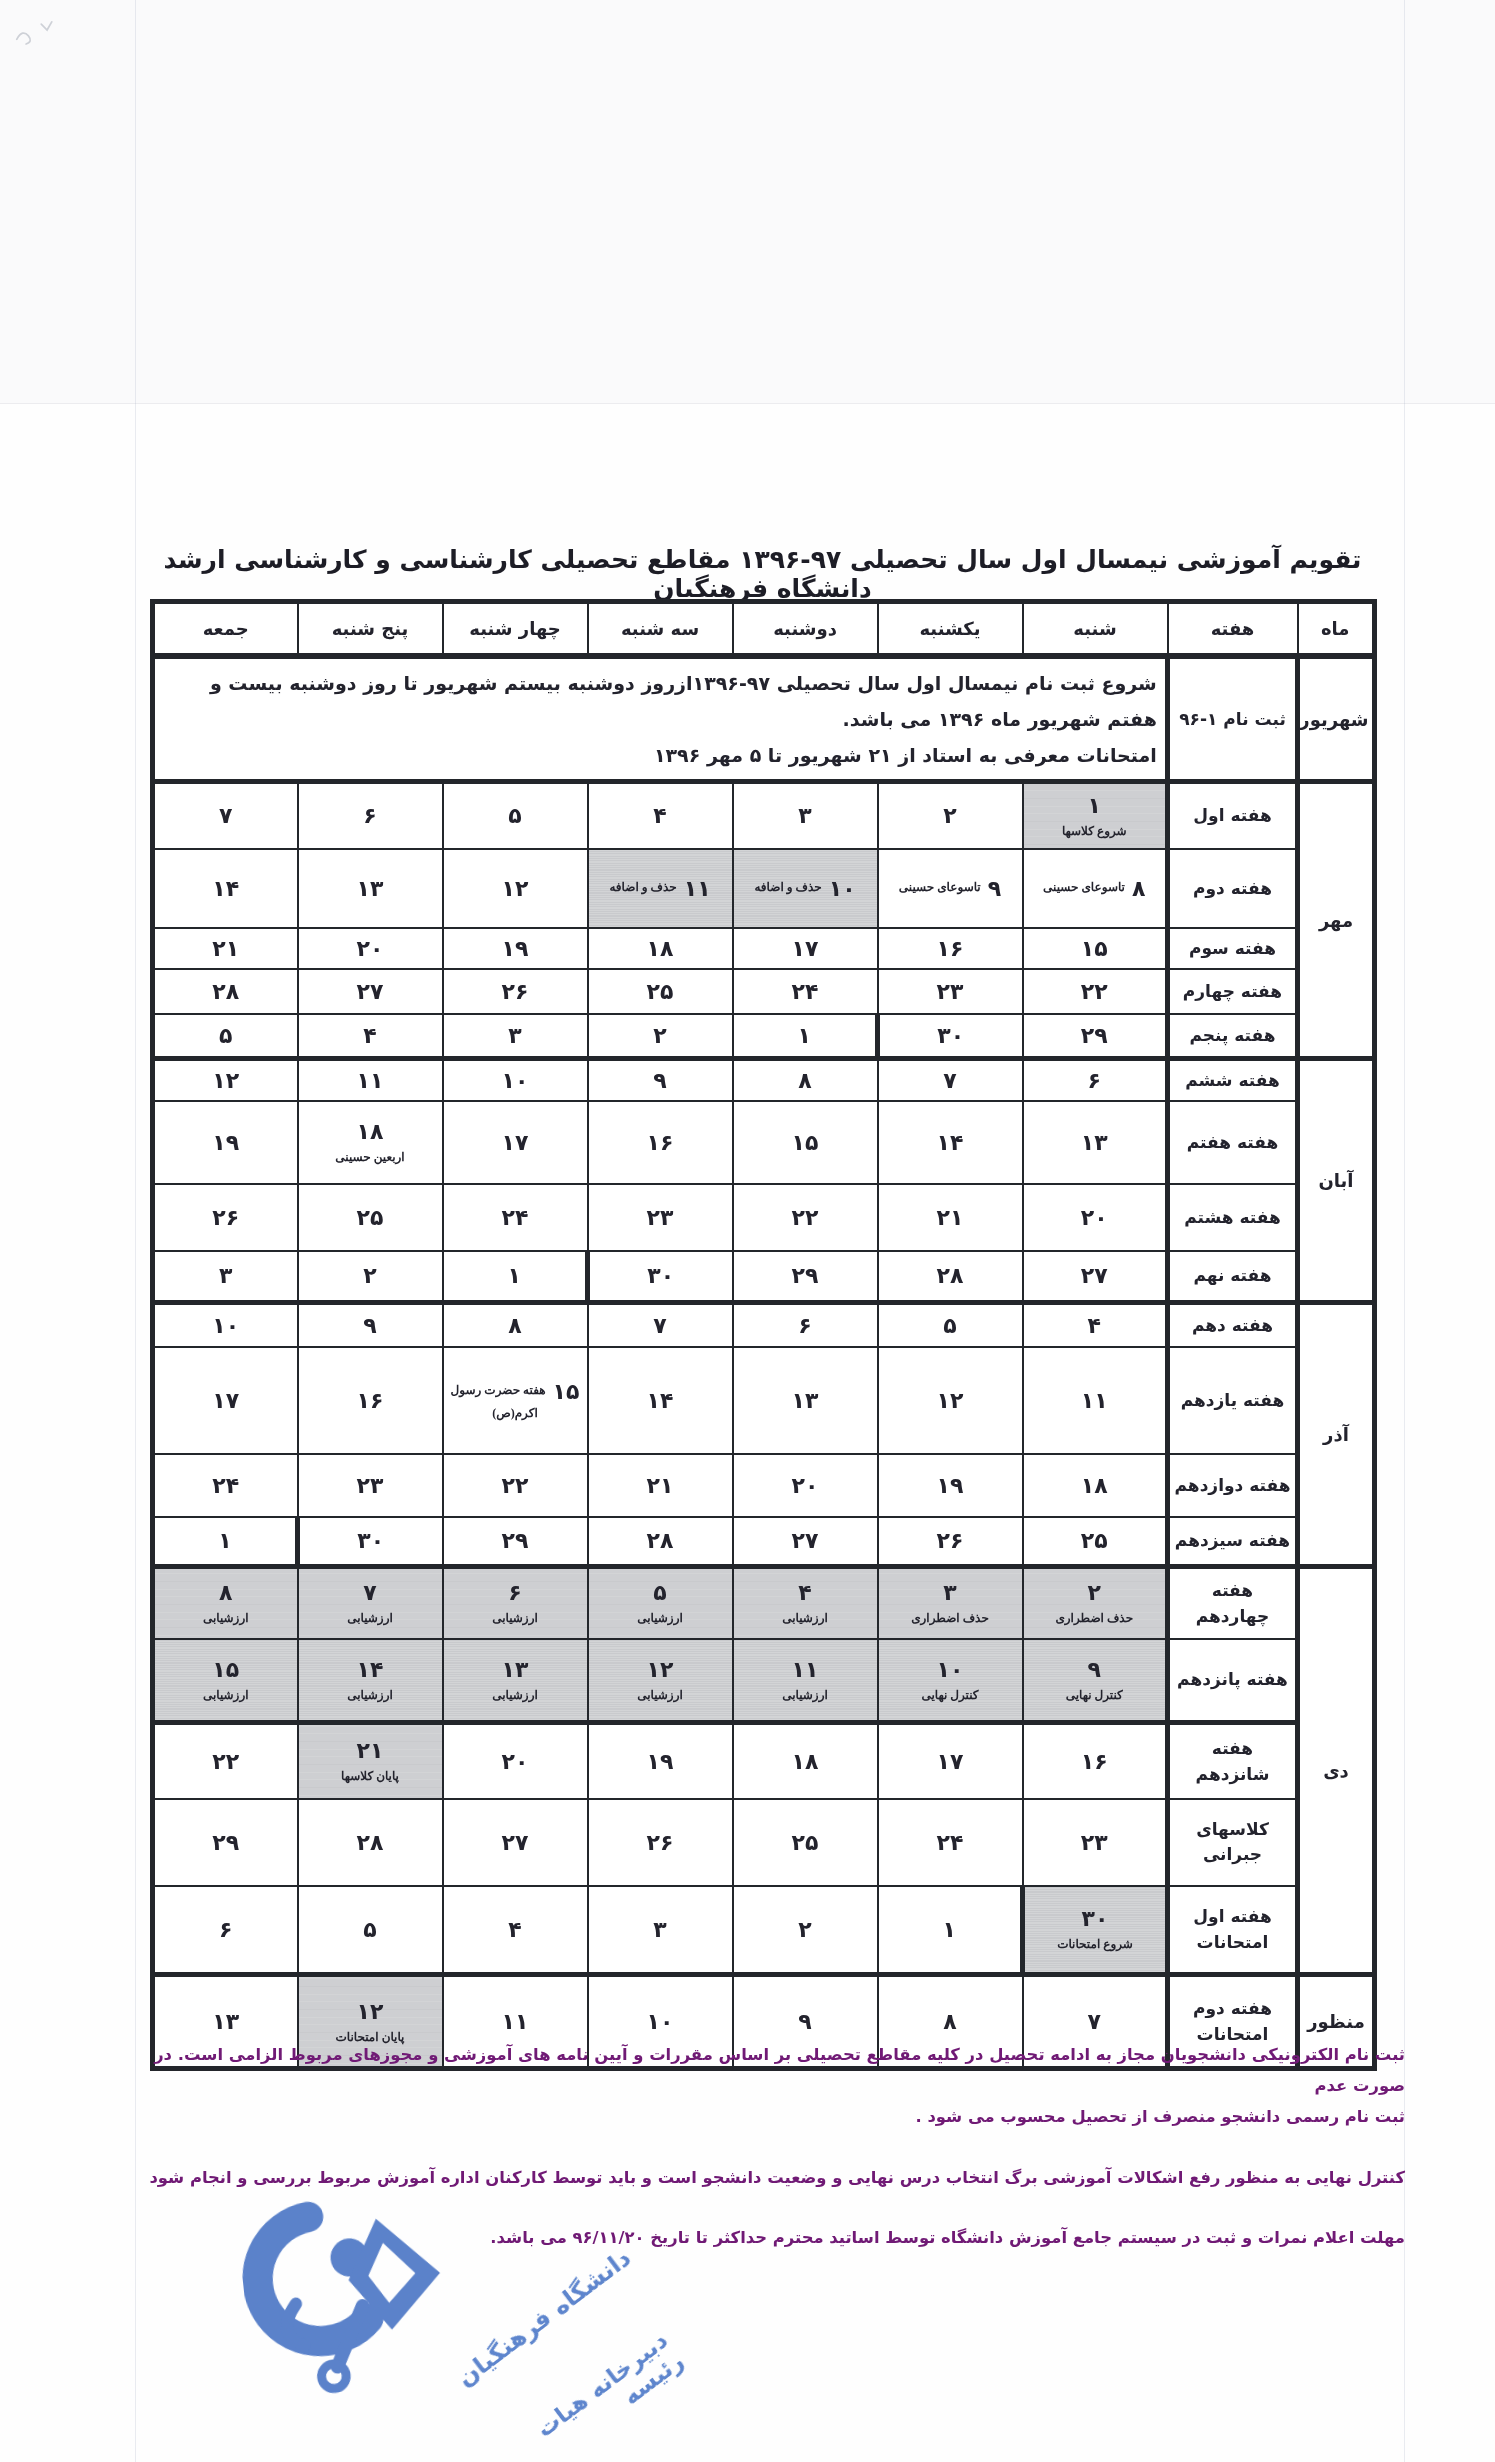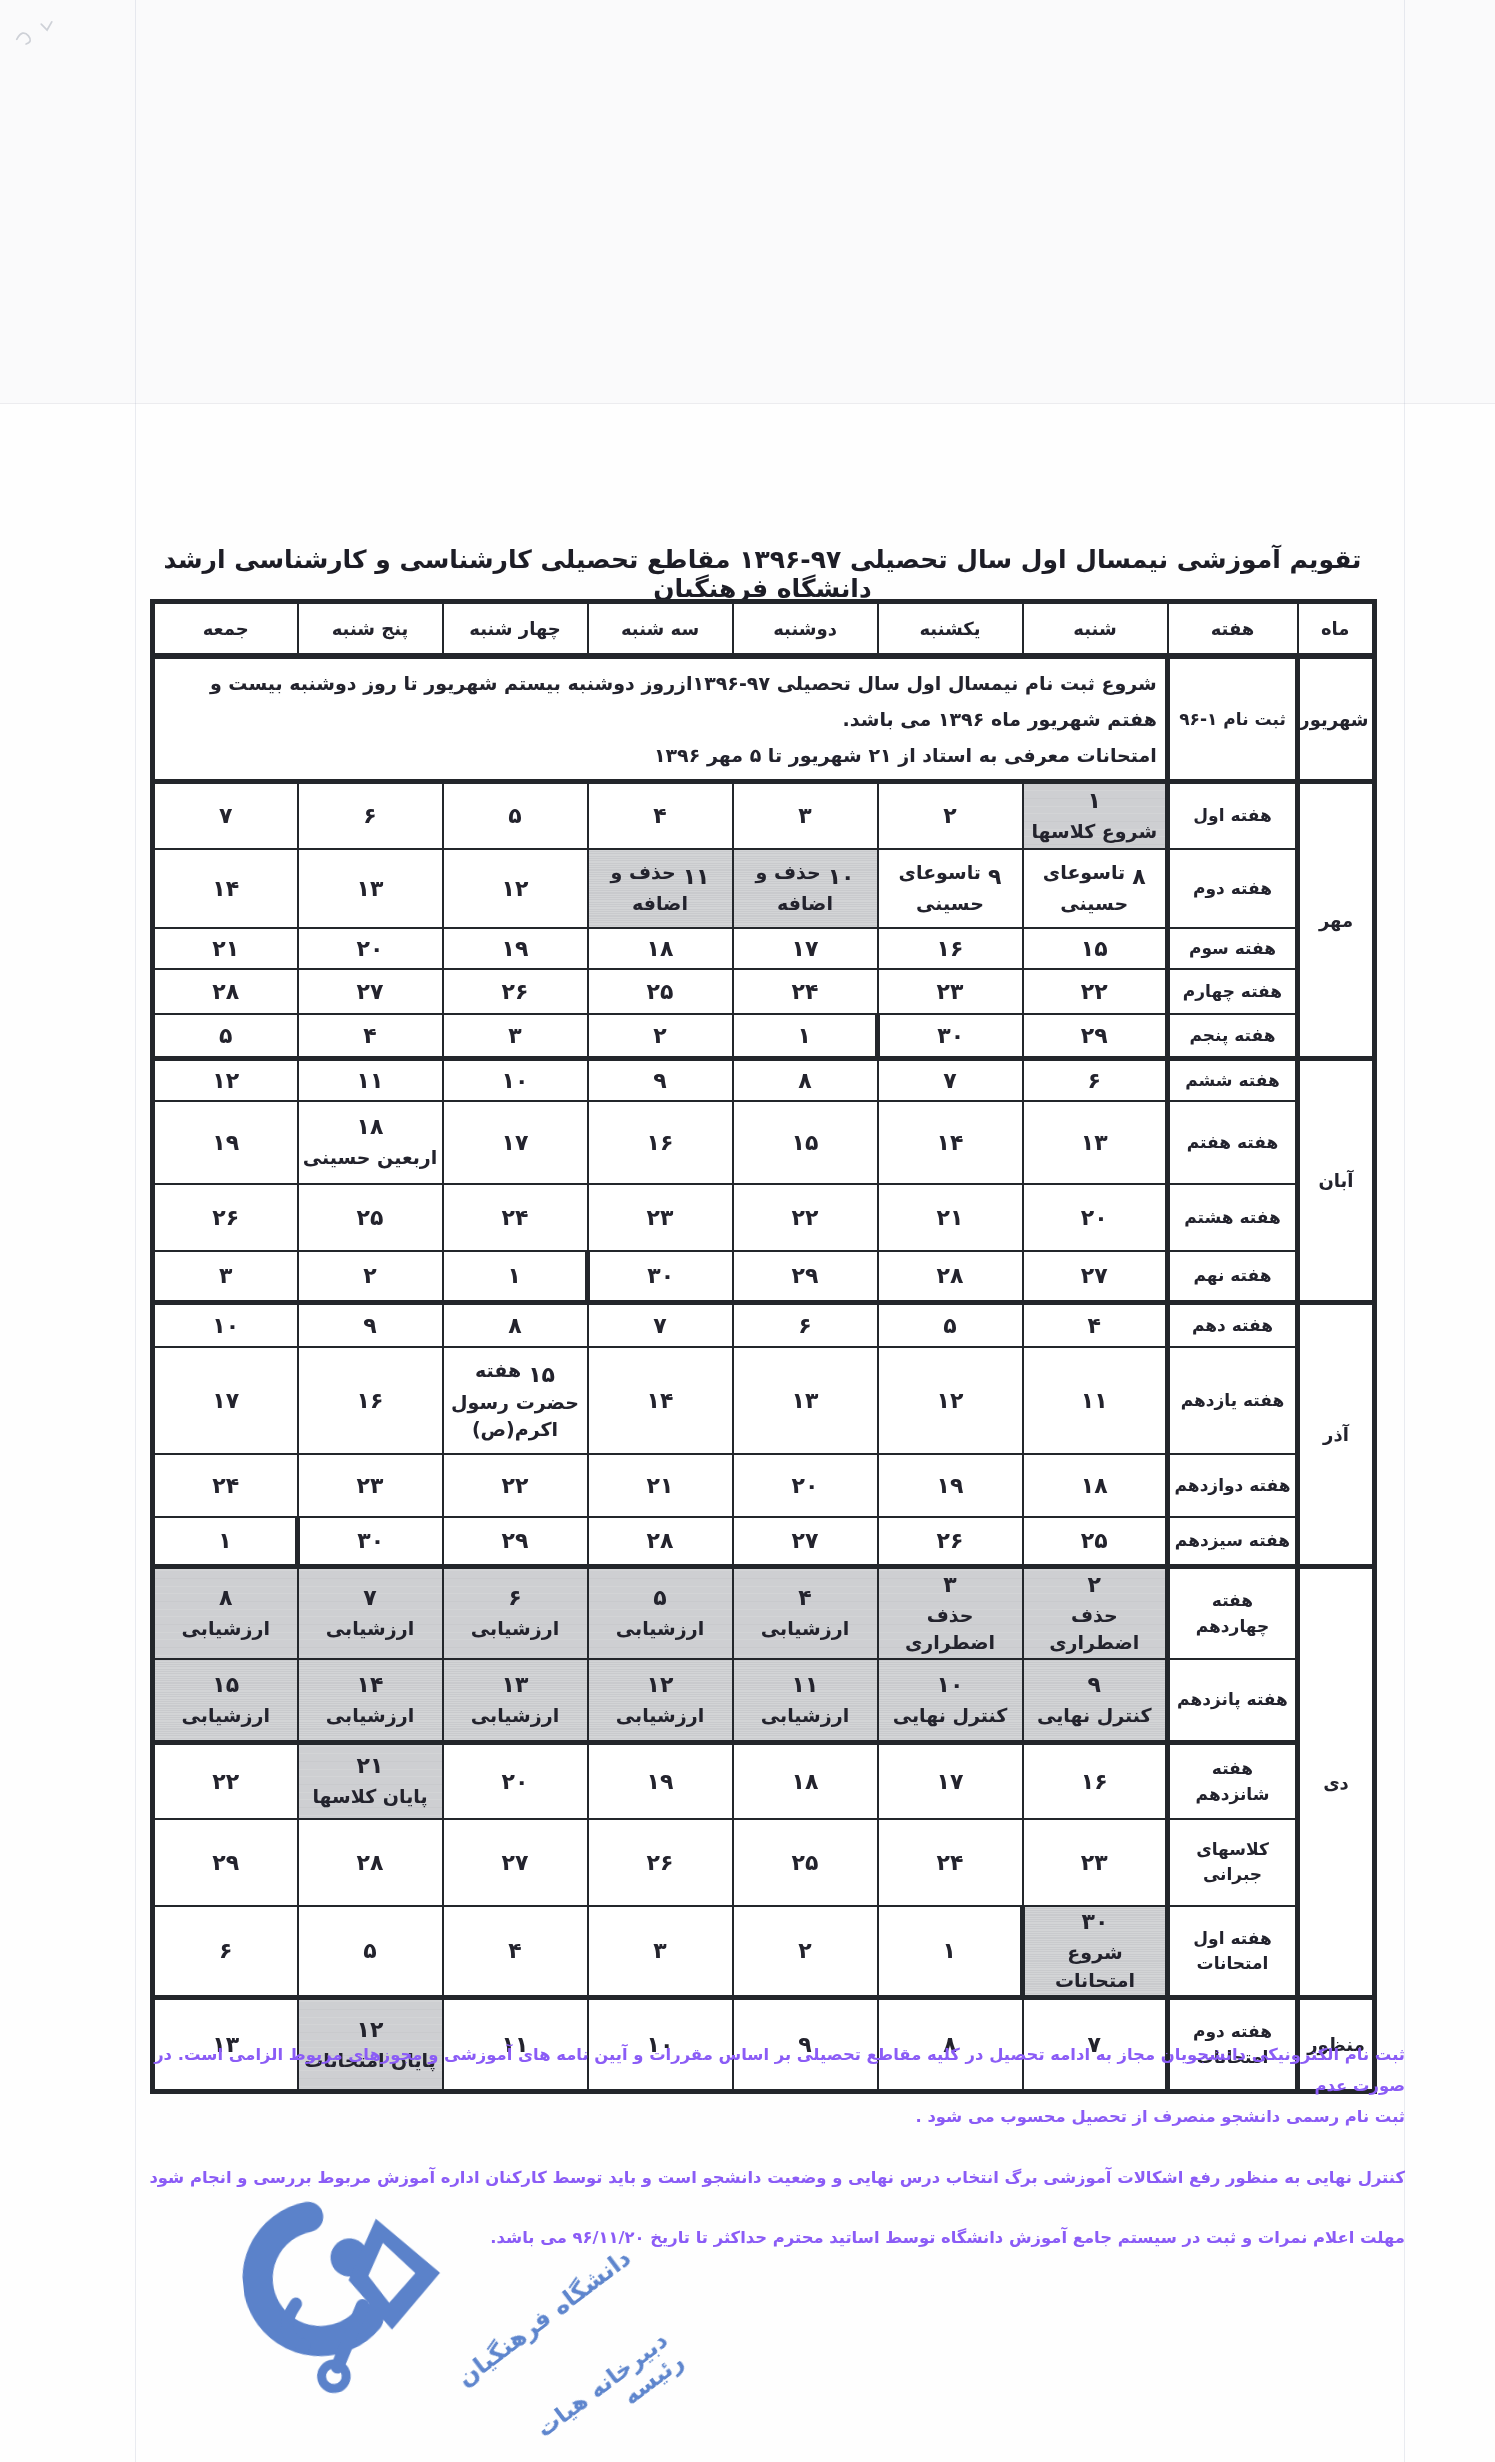--- a/index.html
+++ b/index.html
@@ -28,29 +28,29 @@
   .cal th,.cal td{border:2.3px solid #23262b;padding:1.2px 3.5px;text-align:center;vertical-align:middle;}
   .cal thead th{height:47px;font-size:18px;font-weight:700;border-bottom-width:6.4px;}
   .cal .month-cell{font-size:18px;font-weight:700;border-left-width:5.3px;}
   .cal .week-cell{font-size:17px;font-weight:700;border-left-width:5.3px;white-space:pre-line;line-height:1.5;}
   .cal tr.register-row{height:83px;}
   .cal tr.register-row td{border-bottom-width:5.9px;}
   .cal td.note-cell{text-align:right;padding:5.9px 8.2px;}
   .cal td.note-cell .note-line{font-size:19px;font-weight:600;line-height:1.9;direction:rtl;}
   .cal tr.thick-top td{border-top-width:5.9px;}
   .day-cell .num{font-size:22px;font-weight:600;line-height:1.25;}
-  .day-cell .lbl{font-size:19px;font-weight:600;margin-top:3.5px;line-height:1.45;}
+  .day-cell .lbl{font-size:12px;font-weight:600;margin-top:3.5px;line-height:1.45;font-family:Liberation Serif, serif;}
   .day-cell.inline .num{display:inline-block;margin-left:7px;vertical-align:middle;}
   .day-cell.inline .lbl{display:inline;margin-top:0;}
   .day-cell.shade{background:#c9cacd;
     background-image:repeating-linear-gradient(0deg, rgba(255,255,255,.18) 0 1.2px, transparent 1.2px 2.3px);}
   .day-cell.mb{border-right-width:5.9px;}
 
   .notes{position:absolute;left:108px;top:2039px;width:1297px;direction:rtl;text-align:right;}
-  .notes p{margin:0;font-size:16.4px;font-weight:600;line-height:1.9;white-space:pre-line;color:#8b5cf6;}
+  .notes p{margin:0;font-size:16.4px;font-weight:600;line-height:1.9;white-space:pre-line;color:#701a75;}
   .notes p + p{margin-top:29px;}
 
   .stamp{position:absolute;left:246px;top:2187px;width:446px;height:276px;pointer-events:none;}
   .stamp .stamp-text{
     position:absolute;direction:rtl;color:#4d79c8;font-weight:700;opacity:.9;
     transform-origin:center;filter:blur(0.2px);
   }
   .stamp .l1{left:193px;top:117px;font-size:24px;transform:rotate(-37deg);}
   .stamp .l2{left:252px;top:193px;font-size:23px;transform:rotate(-37deg);}
   .stamp svg{position:absolute;left:0;top:0;transform:rotate(-6deg);opacity:.9;filter:blur(0.2px);}

